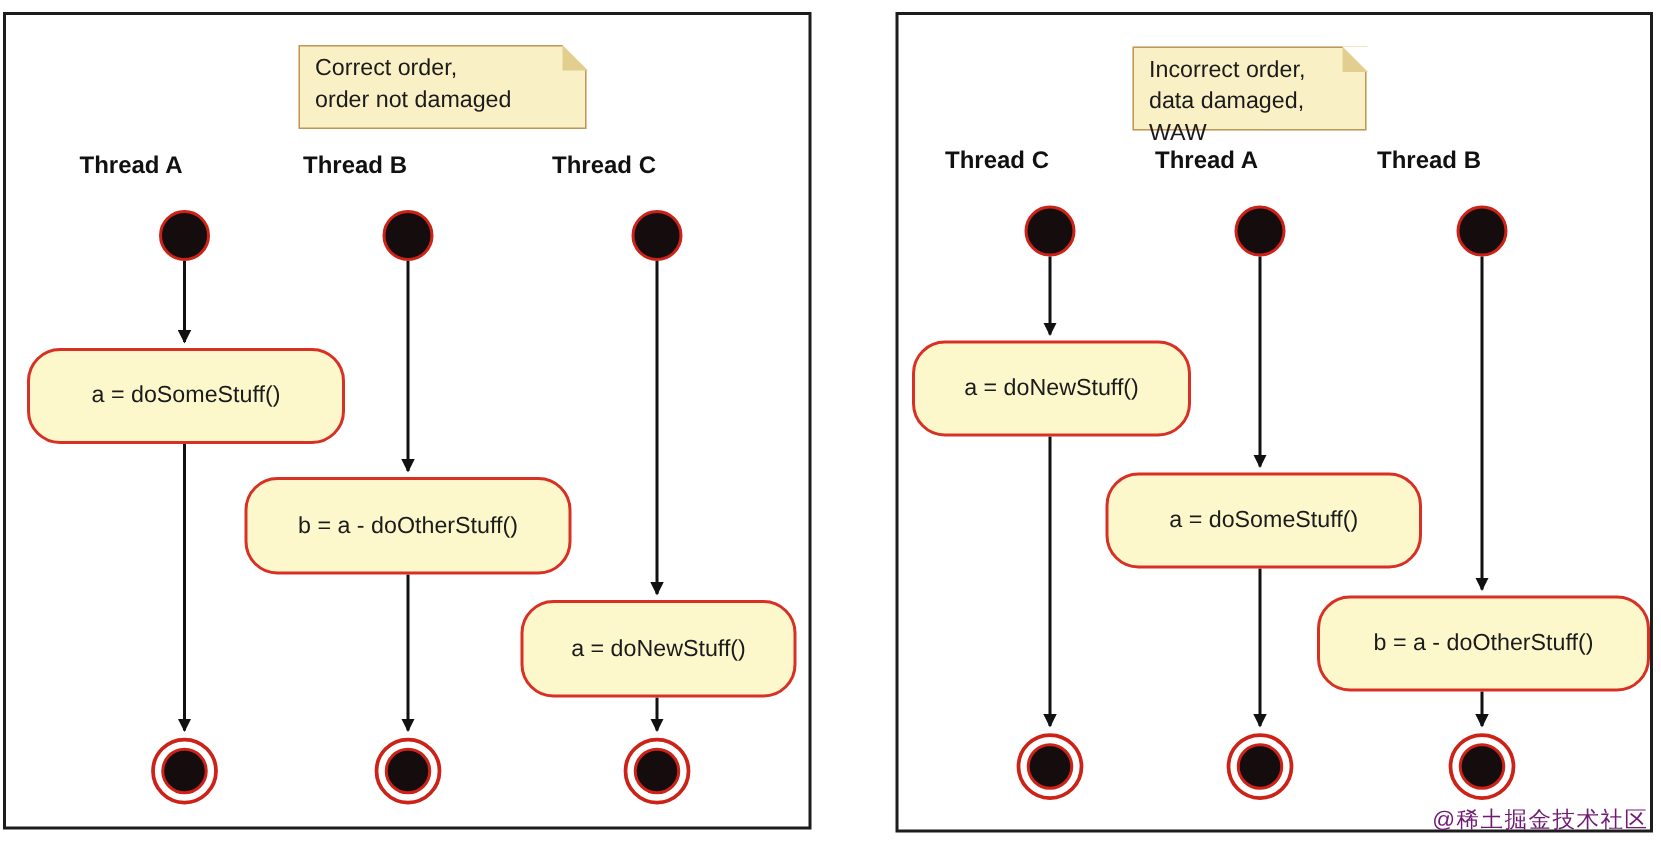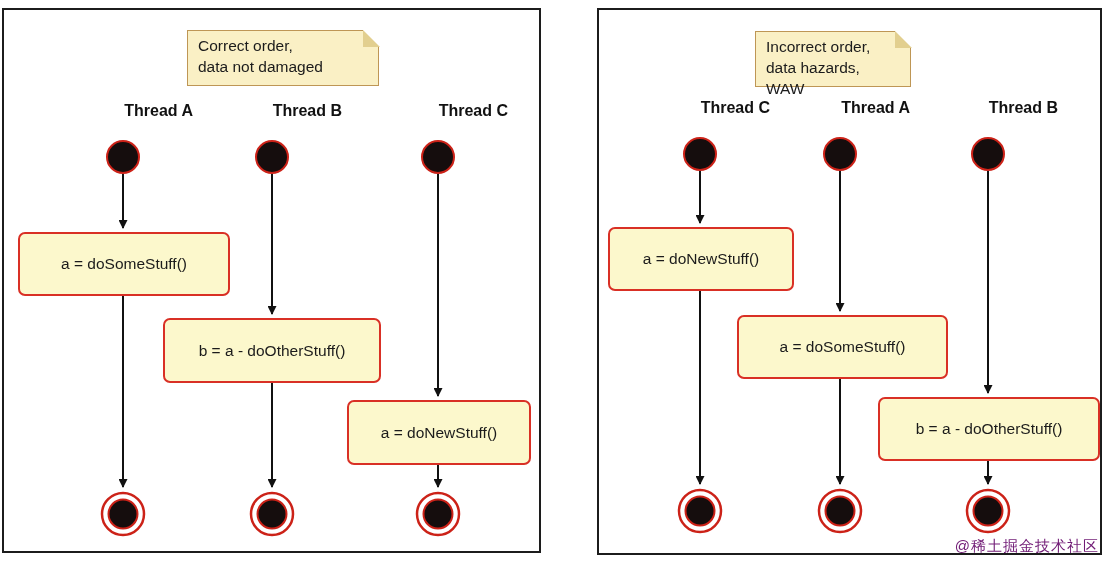--- a/index.html
+++ b/index.html
@@ -15,29 +15,29 @@
 
   .note{
     position:absolute;background:#FAF0C5;border:1.5px solid #BE9655;
     padding:4px 10px 4px 10px;font-size:15.5px;line-height:21px;box-sizing:border-box;
   }
   .note .fold{
     content:"";position:absolute;top:-1.5px;right:-1.5px;width:0;height:0;
     border-style:solid;border-width:0 17px 17px 0;
     border-color:#ffffff #ffffff #E2CF8F #E2CF8F;
   }
-  #note-left{left:187px;top:30px;width:192px;height:56px;}
+  #note-left{left:199px;top:30px;width:192px;height:56px;}
   #note-right{left:755px;top:31px;width:156px;height:56px;}
 
   .thread-label{
-    position:absolute;width:140px;text-align:right;
+    position:absolute;width:140px;text-align:left;
     font-weight:bold;font-size:16px;color:#111;
   }
   .activity{
-    position:absolute;background:#FCF8CC;border:2.5px solid #D93025;border-radius:7px;
+    position:absolute;background:#FCF8CC;border:2.5px solid #D93025;border-radius:22px;
     display:flex;align-items:center;justify-content:center;
     font-size:15.5px;color:#1b1b1b;box-sizing:border-box;
   }
   
   #lt-a{left:53px;top:102px;}  #lt-b{left:202px;top:102px;}  #lt-c{left:368px;top:102px;}
   #lbox-a{left:18px; top:232px;width:212px;height:64px;}
   #lbox-b{left:163px;top:318px;width:218px;height:65px;}
   #lbox-c{left:347px;top:400px;width:184px;height:65px;}
   
   #rt-c{left:630px;top:99px;}  #rt-a{left:770px;top:99px;}  #rt-b{left:918px;top:99px;}
@@ -110,26 +110,26 @@
     </g>
     <g>
       <circle cx="988" cy="511" r="21" fill="#ffffff" stroke="#CC2218" stroke-width="2.5"></circle>
       <circle cx="988" cy="511" r="14.5" fill="#150D0D" stroke="#CC2218" stroke-width="2"></circle>
     </g>
   </svg>
 
   <div class="note" id="note-left">
     <span class="fold"></span>
     <div>Correct order,</div>
-    <div>data not damaged</div>
+    <div>order not damaged</div>
   </div>
   <div class="note" id="note-right">
     <span class="fold"></span>
     <div>Incorrect order,</div>
-    <div>data hazards, WAW</div>
+    <div>data damaged, WAW</div>
   </div>
 
   <div class="thread-label" id="lt-a">Thread A</div>
   <div class="thread-label" id="lt-b">Thread B</div>
   <div class="thread-label" id="lt-c">Thread C</div>
 
   <div class="thread-label" id="rt-c">Thread C</div>
   <div class="thread-label" id="rt-a">Thread A</div>
   <div class="thread-label" id="rt-b">Thread B</div>
 

